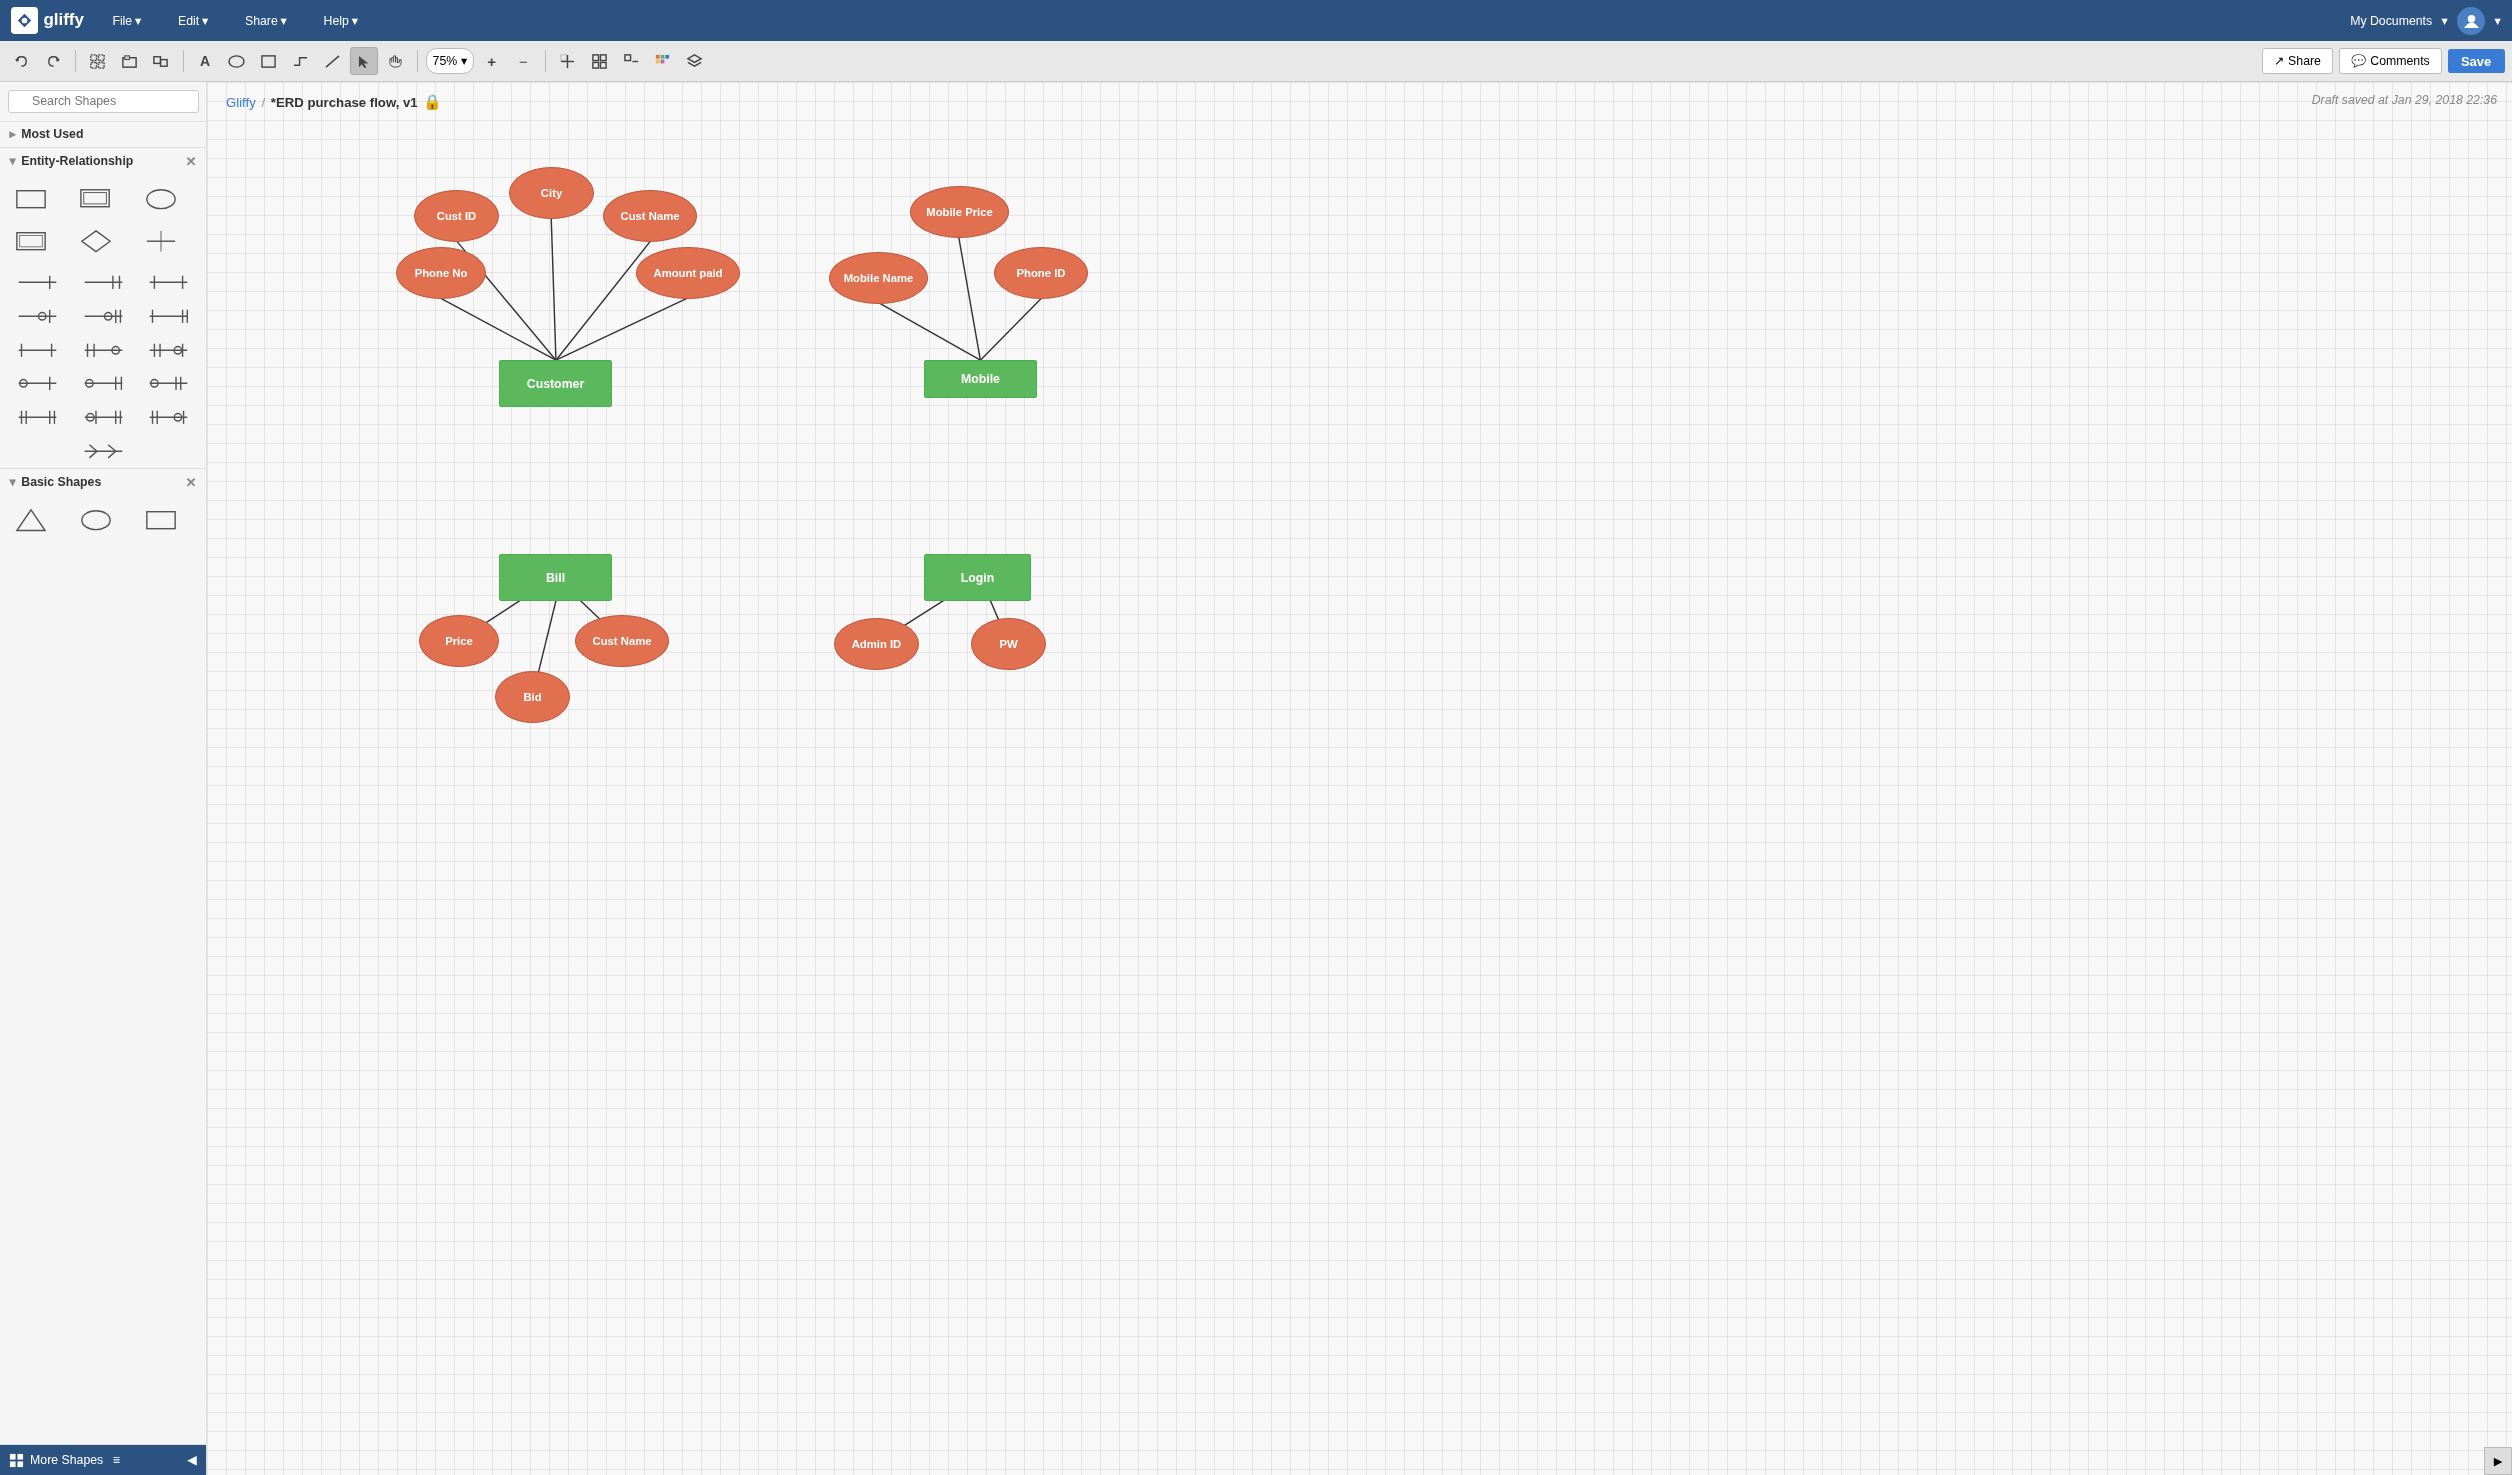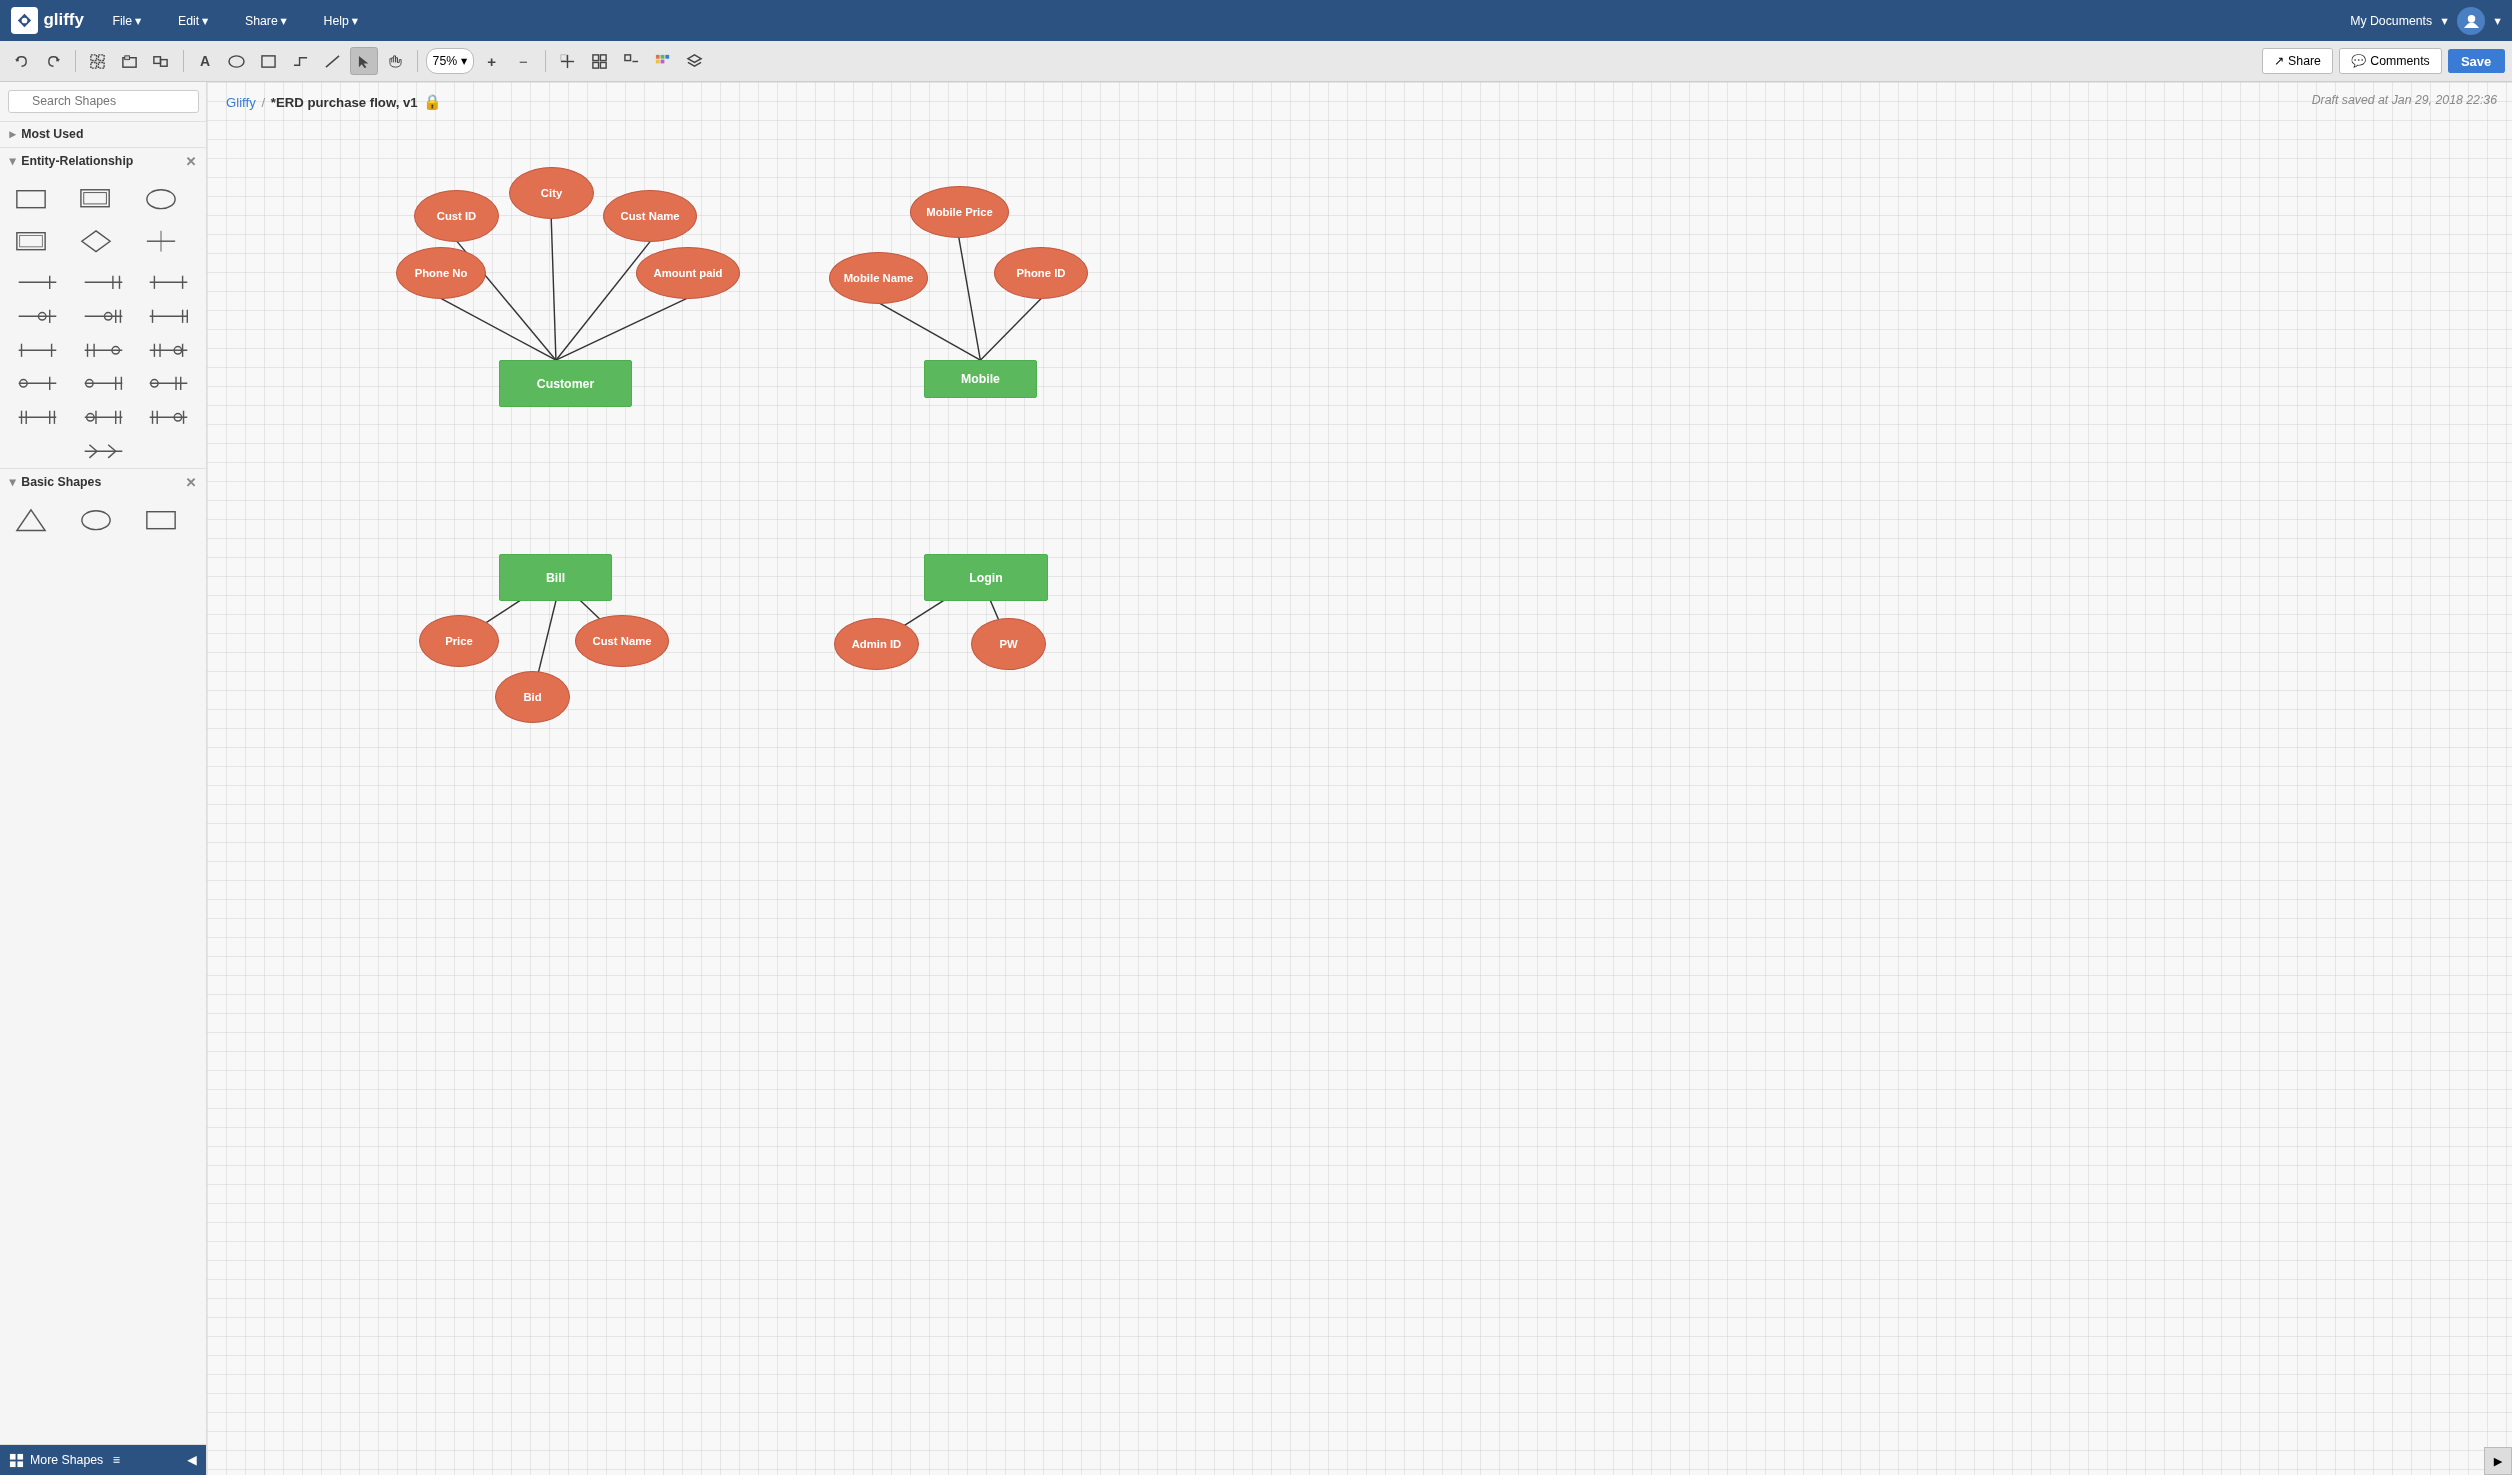--- a/index.html
+++ b/index.html
@@ -677,24 +677,24 @@
 
       <line x1="370" y1="525" x2="440" y2="592" stroke="#333" stroke-width="1.5"></line>
 
       <line x1="370" y1="550" x2="345" y2="652" stroke="#333" stroke-width="1.5"></line>
 
       <line x1="820" y1="525" x2="710" y2="595" stroke="#333" stroke-width="1.5"></line>
 
       <line x1="820" y1="525" x2="850" y2="595" stroke="#333" stroke-width="1.5"></line>
     </svg>
 
-    <div class="erd-entity" style="left:292px; top:278px; width:133px; height:47px;">Customer</div>
+    <div class="erd-entity" style="left:292px; top:278px; width:113px; height:47px;">Customer</div>
     <div class="erd-entity" style="left:717px; top:278px; width:113px; height:38px;">Mobile</div>
     <div class="erd-entity" style="left:292px; top:472px; width:113px; height:47px;">Bill</div>
-    <div class="erd-entity" style="left:717px; top:472px; width:124px; height:47px;">Login</div>
+    <div class="erd-entity" style="left:717px; top:472px; width:107px; height:47px;">Login</div>
 
     <div class="erd-attribute" style="left:207px; top:108px; width:85px; height:52px;">Cust ID</div>
     <div class="erd-attribute" style="left:302px; top:85px; width:85px; height:52px;">City</div>
     <div class="erd-attribute" style="left:396px; top:108px; width:94px; height:52px;">Cust Name</div>
     <div class="erd-attribute" style="left:189px; top:165px; width:90px; height:52px;">Phone No</div>
     <div class="erd-attribute" style="left:429px; top:165px; width:104px; height:52px;">Amount paid</div>
 
     <div class="erd-attribute" style="left:703px; top:104px; width:99px; height:52px;">Mobile Price</div>
     <div class="erd-attribute" style="left:622px; top:170px; width:99px; height:52px;">Mobile Name</div>
     <div class="erd-attribute" style="left:787px; top:165px; width:94px; height:52px;">Phone ID</div>

